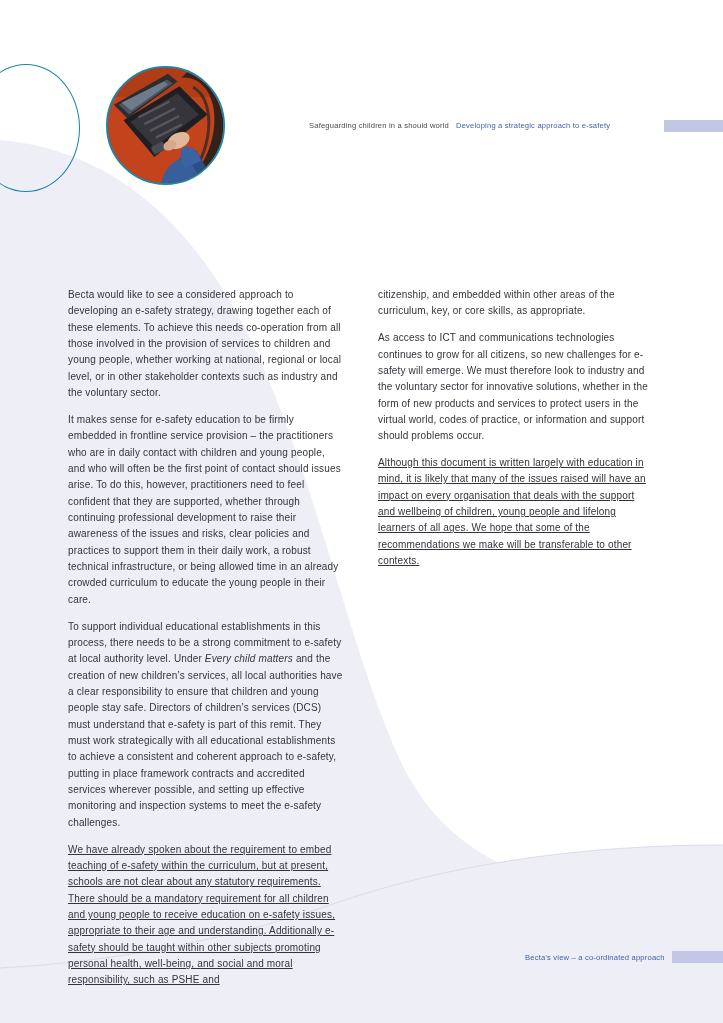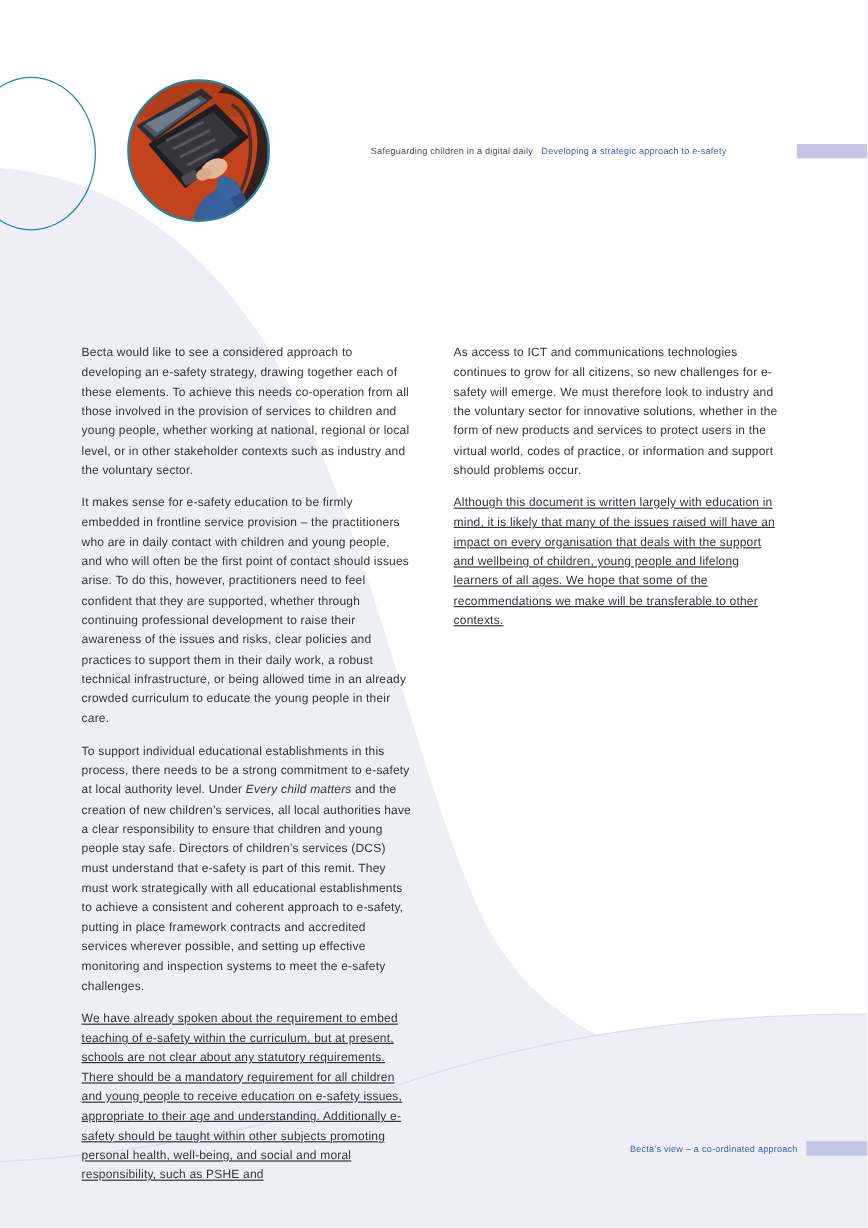--- a/index.html
+++ b/index.html
@@ -168,32 +168,33 @@
       <path d="M55 119 C58 104 68 94 82 92 L98 119 Z" fill="#375f9c"></path>
 
       <ellipse cx="73" cy="75" rx="12" ry="8" transform="rotate(-25 73 75)" fill="#e3b79a"></ellipse>
       <ellipse cx="64" cy="80" rx="7" ry="5" transform="rotate(-25 64 80)" fill="#d8a88a"></ellipse>
 
       <path d="M78 82 C86 80 94 86 96 96 L80 104 C74 96 74 86 78 82 Z" fill="#3a63a4"></path>
     </svg>
   </div>
 
   <div class="rh">
-    <span class="rh-doc">Safeguarding children in a digital daily</span><span class="rh-sub">Developing a strategic approach to e-safety</span>
+    <span class="rh-doc">Safeguarding children in a should world</span><span class="rh-sub">Developing a strategic approach to e-safety</span>
   </div>
   <div class="rh-bar"></div>
 
   <div class="col left">
     <p>Becta would like to see a considered approach to developing an e-safety strategy, drawing together each of these elements. To achieve this needs co-operation from all those involved in the provision of services to children and young people, whether working at national, regional or local level, or in other stakeholder contexts such as industry and the voluntary sector.</p>
     <p>It makes sense for e-safety education to be firmly embedded in frontline service provision – the practitioners who are in daily contact with children and young people, and who will often be the first point of contact should issues arise. To do this, however, practitioners need to feel confident that they are supported, whether through continuing professional development to raise their awareness of the issues and risks, clear policies and practices to support them in their daily work, a robust technical infrastructure, or being allowed time in an already crowded curriculum to educate the young people in their care.</p>
     <p><span>To support individual educational establishments in this process, there needs to be a strong commitment to e-safety at local authority level. Under </span><em>Every child matters</em><span> and the creation of new children’s services, all local authorities have a clear responsibility to ensure that children and young people stay safe. Directors of children’s services (DCS) must understand that e-safety is part of this remit. They must work strategically with all educational establishments to achieve a consistent and coherent approach to e-safety, putting in place framework contracts and accredited services wherever possible, and setting up effective monitoring and inspection systems to meet the e-safety challenges.</span></p>
     <p>We have already spoken about the requirement to embed teaching of e-safety within the curriculum, but at present, schools are not clear about any statutory requirements. There should be a mandatory requirement for all children and young people to receive education on e-safety issues, appropriate to their age and understanding. Additionally e-safety should be taught within other subjects promoting personal health, well-being, and social and moral responsibility, such as PSHE and</p>
   </div>
 
   <div class="col right">
+    <p>citizenship, and embedded within other areas of the curriculum, key, or core skills, as appropriate.</p>
     <p>As access to ICT and communications technologies continues to grow for all citizens, so new challenges for e-safety will emerge. We must therefore look to industry and the voluntary sector for innovative solutions, whether in the form of new products and services to protect users in the virtual world, codes of practice, or information and support should problems occur.</p>
     <p>Although this document is written largely with education in mind, it is likely that many of the issues raised will have an impact on every organisation that deals with the support and wellbeing of children, young people and lifelong learners of all ages. We hope that some of the recommendations we make will be transferable to other contexts.</p>
   </div>
 
   <div class="footer-text">
     <span>Becta’s view – a co-ordinated approach</span><span class="pg">19</span>
   </div>
   <div class="footer-bar"></div>
 
 </div>

